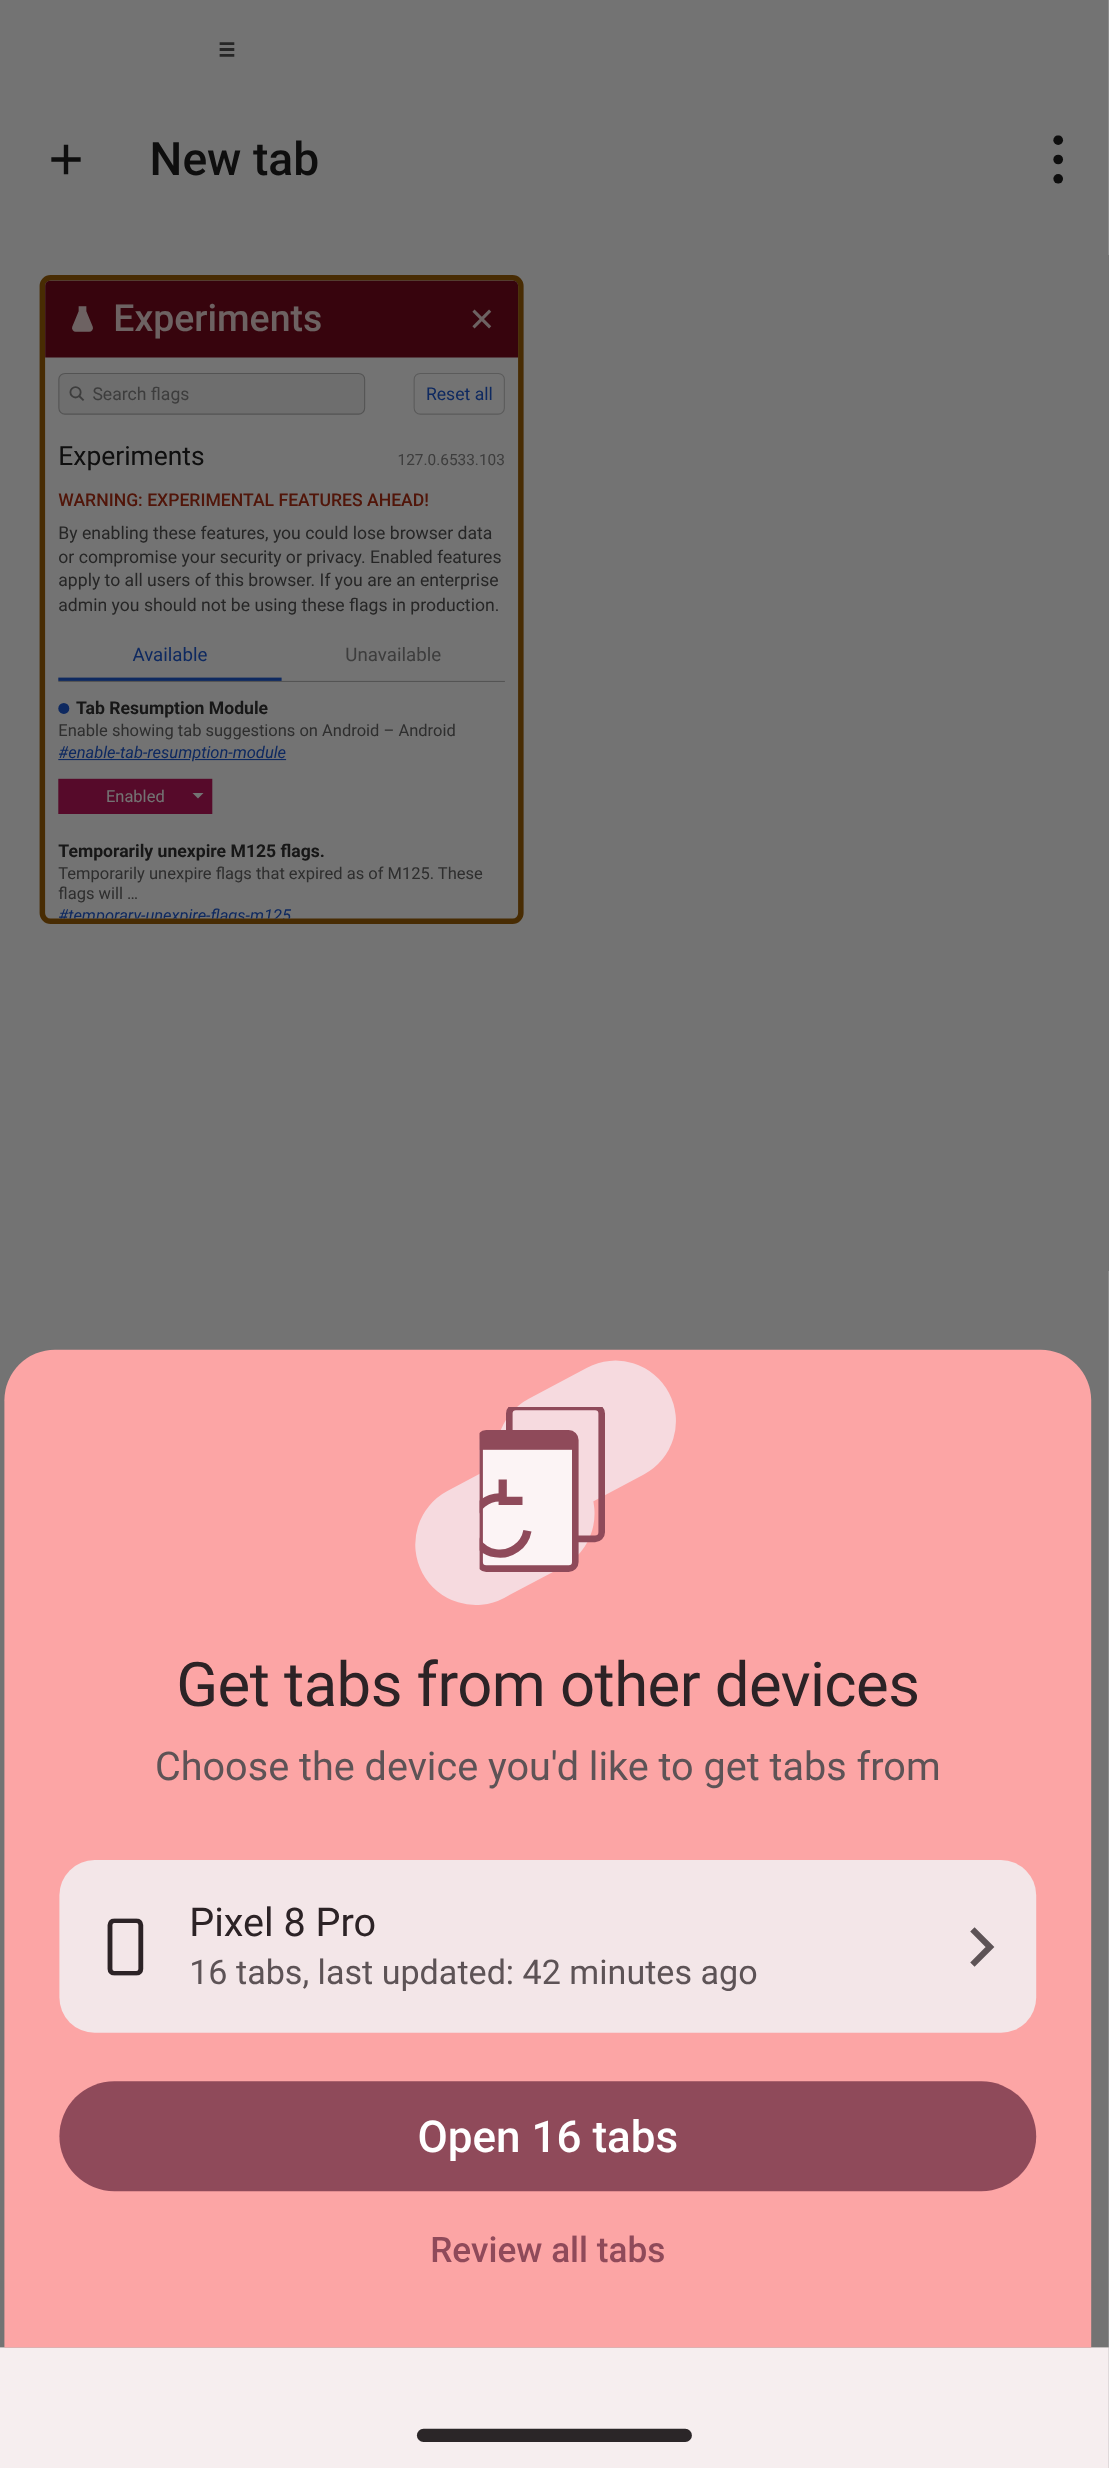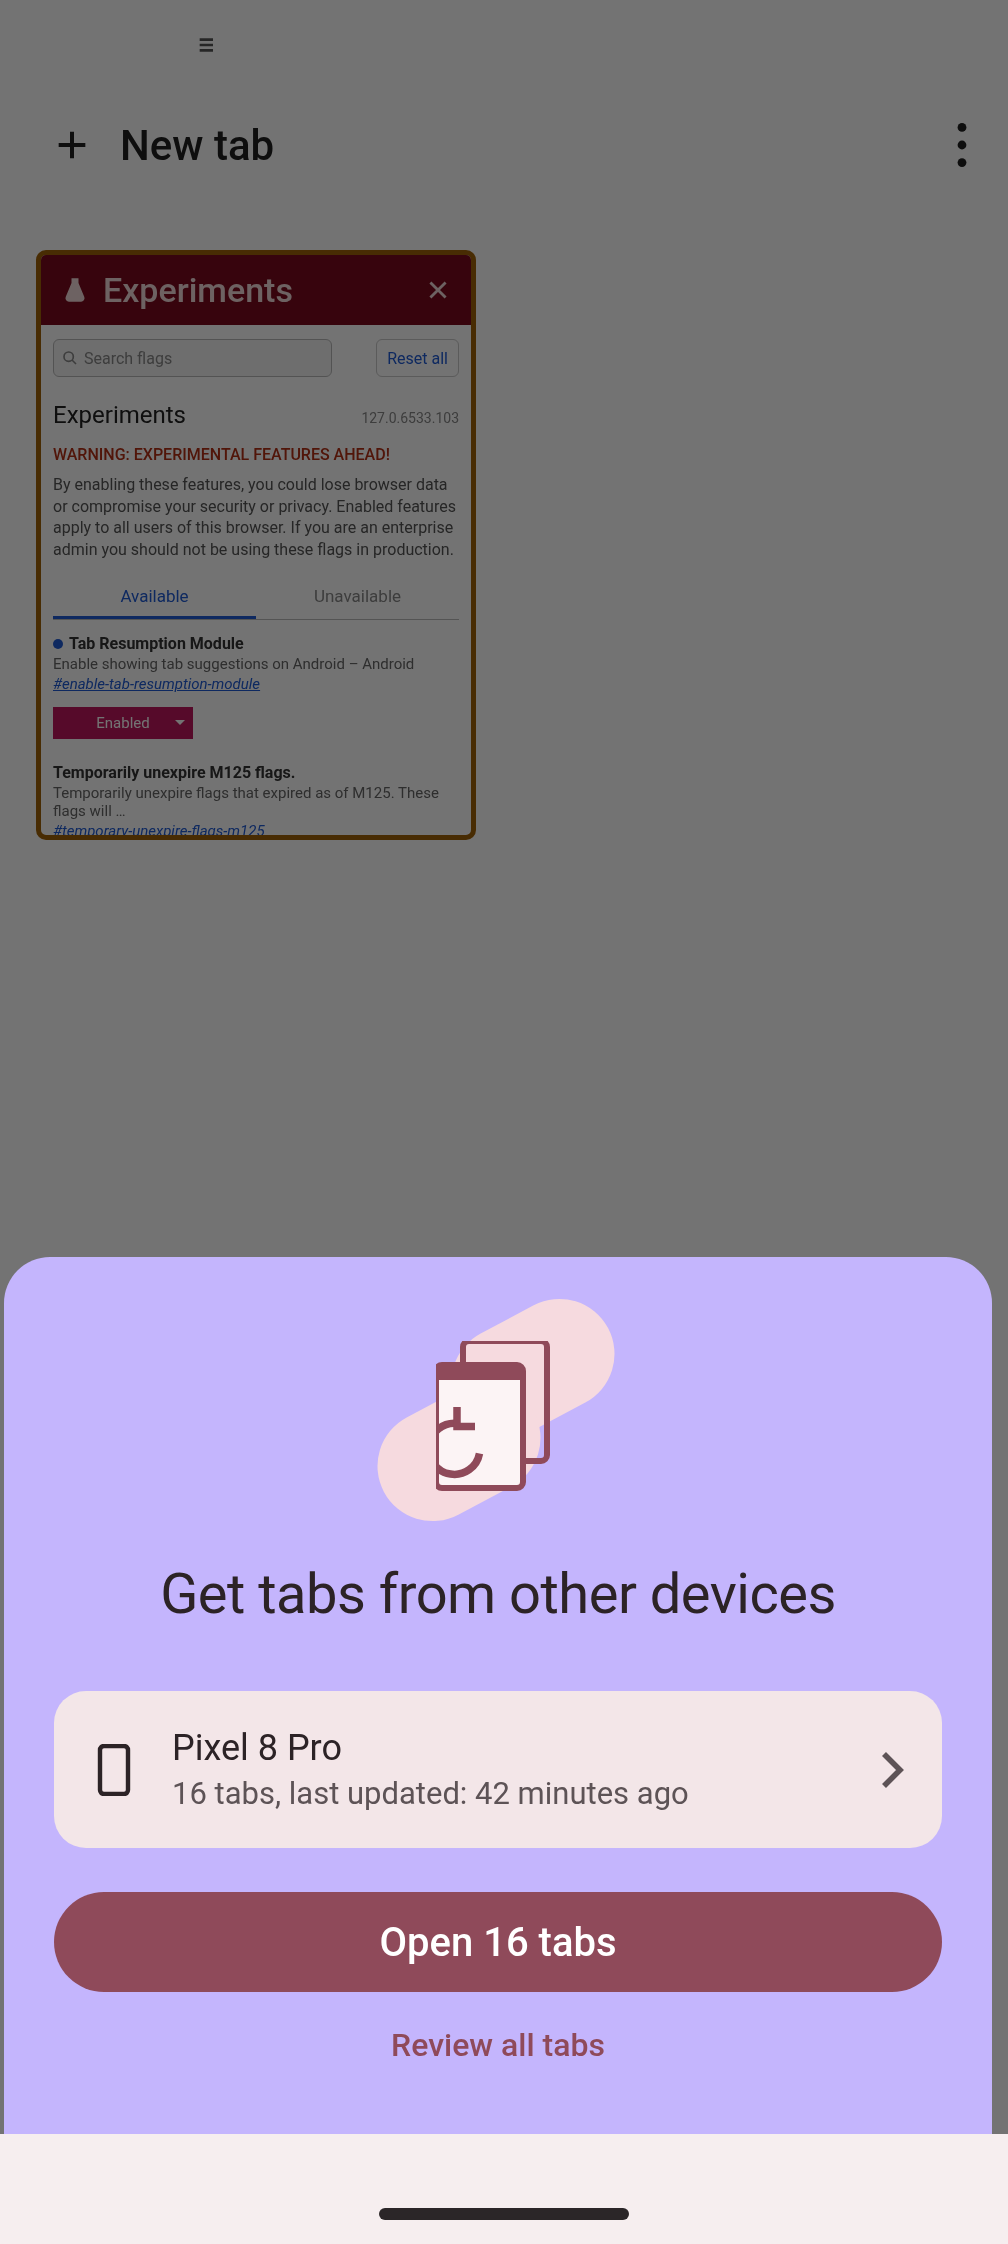--- a/index.html
+++ b/index.html
@@ -11,23 +11,23 @@
     display:flex; align-items:center; justify-content:space-between;
     padding:0 54px; color:#fff; font-size:34px; font-weight:500;
     z-index:5;
   }
   .status-left, .status-right { display:flex; align-items:center; gap:20px; }
   .status-left .dot { width:10px; height:10px; background:#fff; border-radius:50%; margin-left:6px; }
   .status-left svg, .status-right svg { display:block; }
 
   
   .app-header {
-    position:absolute; top:90px; left:12px; right:0; height:110px;
+    position:absolute; top:90px; left:0; right:0; height:110px;
     display:flex; align-items:center; padding:0 40px;
-    color:#111; z-index:5;
+    color:#111; z-index:5;gap:28px;
   }
   .plus-icon { width:40px; height:40px; }
   .new-tab-label { font-size:42px; font-weight:500; margin-left:28px; color:#1f1f1f; }
   .more-icon { margin-left:auto; }
 
   
   .tab-card {
     position:absolute; top:250px; left:36px; width:440px; height:590px;
     background:#fff; border-radius:10px; overflow:hidden;
     border:5px solid #a16207; z-index:5;
@@ -80,22 +80,22 @@
     background:#f6eeef; z-index:19;
   }
   .nav-handle {
     position:absolute; bottom:24px; left:50%; transform:translateX(-50%);
     width:250px; height:12px; background:#2b2628; border-radius:10px;
   }
 
   
   .sheet {
     position:absolute; left:4px; right:16px; bottom:110px;
-    background:#c4b5fd; border-radius:46px 46px 0 0;
-    z-index:20; padding:60px 50px 70px 50px;
+    background:#fca5a5; border-radius:46px 46px 0 0;
+    z-index:20; padding:28px 50px 70px 50px;
   }
   .hero-wrap { display:flex; justify-content:center; }
   .hero { width:220px; height:200px; position:relative; }
   .blob1, .blob2 {
     position:absolute; background:#f6dadf; border-radius:60px;
     transform:rotate(-28deg);
   }
   .blob1 { width:170px; height:110px; left:60px; top:-4px; }
   .blob2 { width:170px; height:110px; left:-14px; top:80px; }
   .hero svg { position:absolute; left:48px; top:24px; }
@@ -245,20 +245,21 @@
         <rect x="18" y="0" width="56" height="80" rx="4" fill="none" stroke="#8f4a5a" stroke-width="4"></rect>
         <rect x="0" y="16" width="58" height="82" rx="4" fill="#fcf4f5" stroke="#8f4a5a" stroke-width="4"></rect>
         <rect x="0" y="16" width="58" height="10" fill="#8f4a5a"></rect>
         <path d="M29 75 a17 17 0 1 1 -15 -20" fill="none" stroke="#8f4a5a" stroke-width="5"></path>
         <path d="M14 44 l0 13 l12 0" fill="none" stroke="#8f4a5a" stroke-width="5"></path>
       </svg>
     </div>
   </div>
 
   <div class="sheet-title">Get tabs from other devices</div>
+  <div class="sheet-sub">Choose the device you'd like to get tabs from</div>
 
   <div class="device-card">
     <div class="device-icon">
       <svg width="34" height="52" viewBox="0 0 16 26" fill="none" stroke="#2c2326" stroke-width="2.2">
           <rect x="1" y="1" width="14" height="24" rx="2"></rect>
         </svg>
     </div>
     <div class="device-text">
       <div class="device-name">Pixel 8 Pro</div>
       <div class="device-meta">16 tabs, last updated: 42 minutes ago</div>

